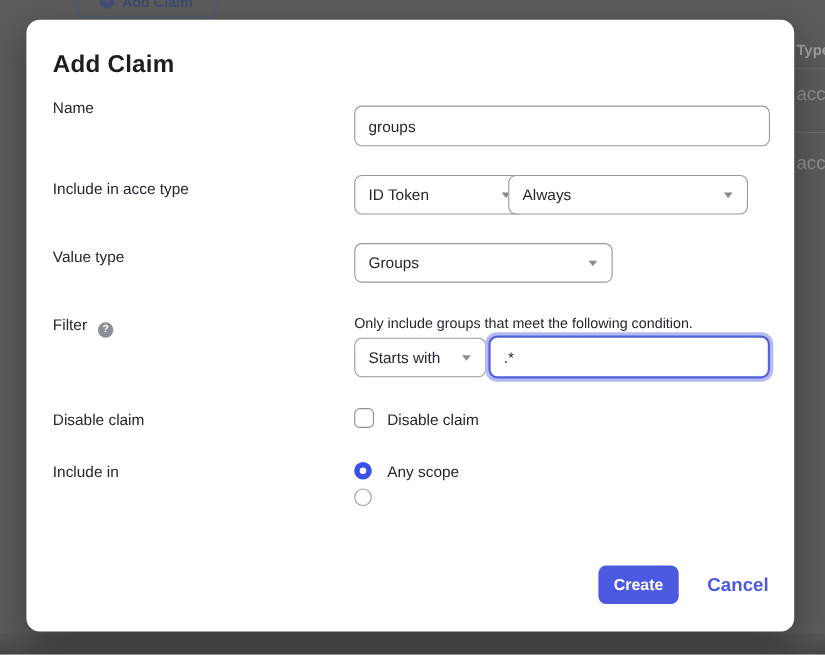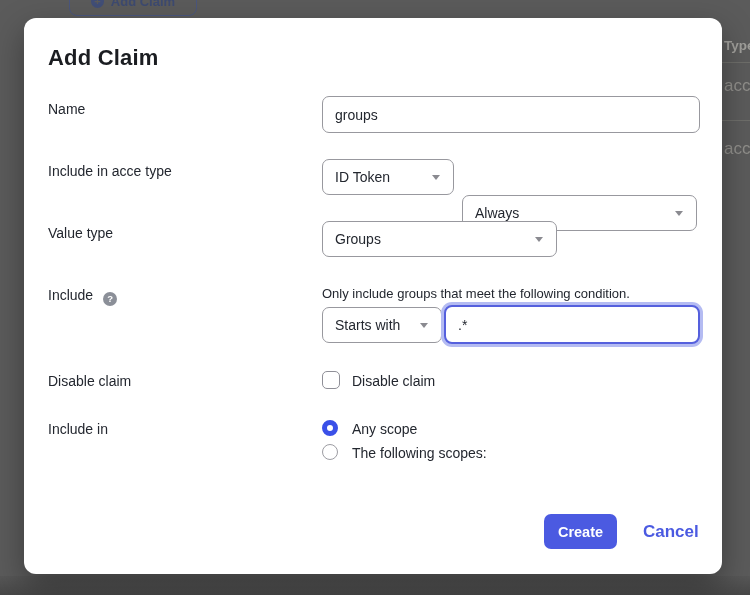--- a/index.html
+++ b/index.html
@@ -117,61 +117,60 @@
   <div class="bg-table-line" style="top:120px"></div>
   <div class="bg-table-cell" style="top:139px">acce</div>
 </div>
 
 <div class="bg-bottom-band"></div>
 
 <div class="modal">
 
   <div class="modal-title">Add Claim</div>
 
-  <div class="field-label" style="top:83px">Name</div>
+  <div class="field-label" style="top:72px">Name</div>
   <div class="text-input" style="left:298px; top:78px; width:378px; height:37px;">
     <span>groups</span>
   </div>
 
   <div class="field-label" style="top:145px">Include in acce type</div>
-  <div class="dropdown" style="left:298px; top:141px; width:132px; height:36px;">
+  <div class="dropdown" style="left:298px; top:141px; width:156px; height:36px;">
     <span>ID Token</span>
     <span class="chevron"></span>
   </div>
-  <div class="dropdown" style="left:438px; top:141px; width:235px; height:36px;margin-top:36px;">
+  <div class="dropdown" style="left:438px; top:141px; width:218px; height:36px;">
     <span>Always</span>
     <span class="chevron"></span>
   </div>
 
   <div class="field-label" style="top:207px">Value type</div>
   <div class="dropdown" style="left:298px; top:203px; width:235px; height:36px;">
     <span>Groups</span>
     <span class="chevron"></span>
   </div>
 
   <div class="field-label" style="top:269px">
-    <span>Include</span><span class="help-icon">?</span>
+    <span>Filter</span><span class="help-icon">?</span>
   </div>
   <div class="hint-text">Only include groups that meet the following condition.</div>
   <div class="dropdown" style="left:298px; top:289px; width:120px; height:36px;">
     <span>Starts with</span>
     <span class="chevron"></span>
   </div>
   <div class="text-input focus-input" style="left:420px; top:287px; width:256px; height:39px;">
     <span>.*</span>
   </div>
 
   <div class="field-label" style="top:355px">Disable claim</div>
   <div class="checkbox"></div>
   <div class="choice-label" style="top:355px">Disable claim</div>
 
   <div class="field-label" style="top:403px">Include in</div>
   <div class="radio selected" style="top:402px"></div>
   <div class="choice-label" style="top:403px">Any scope</div>
   <div class="radio unselected" style="top:426px"></div>
-  <div class="choice-label" style="top:427px">The following scopes:</div>
 
   <div class="footer">
     <button class="create-btn">Create</button>
     <a class="cancel-link">Cancel</a>
   </div>
 
 </div>
 
 </body></html>

